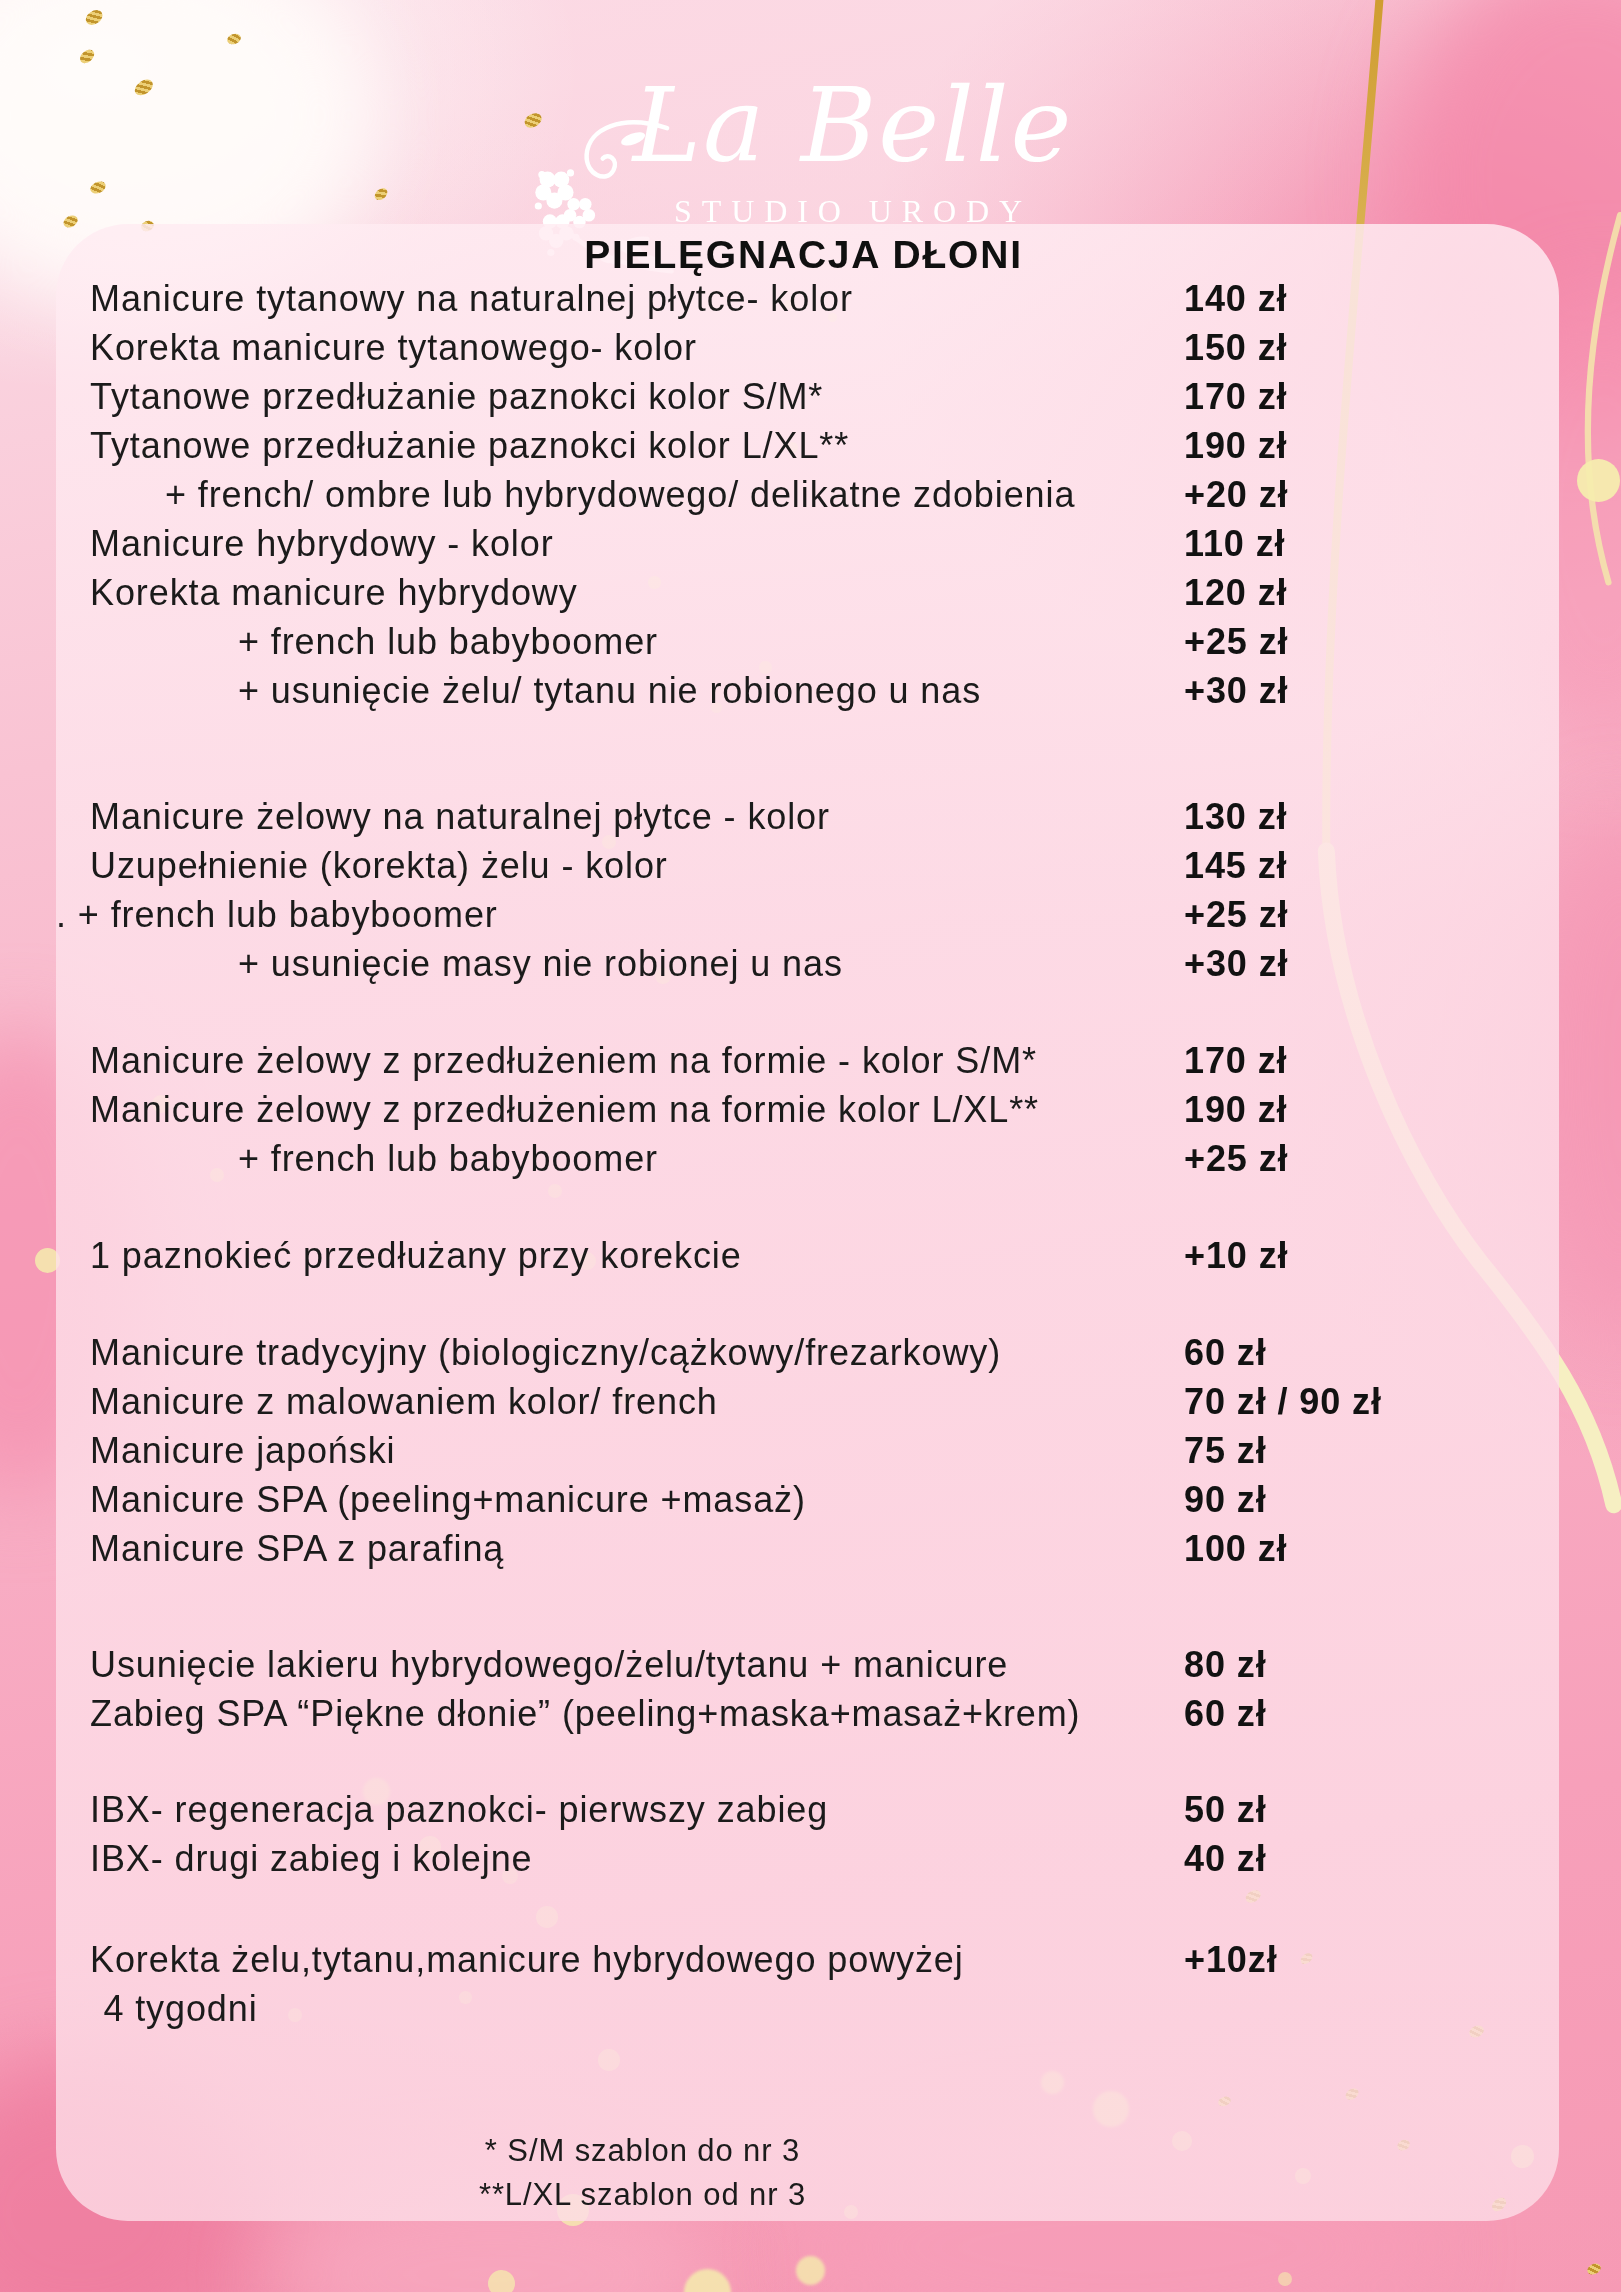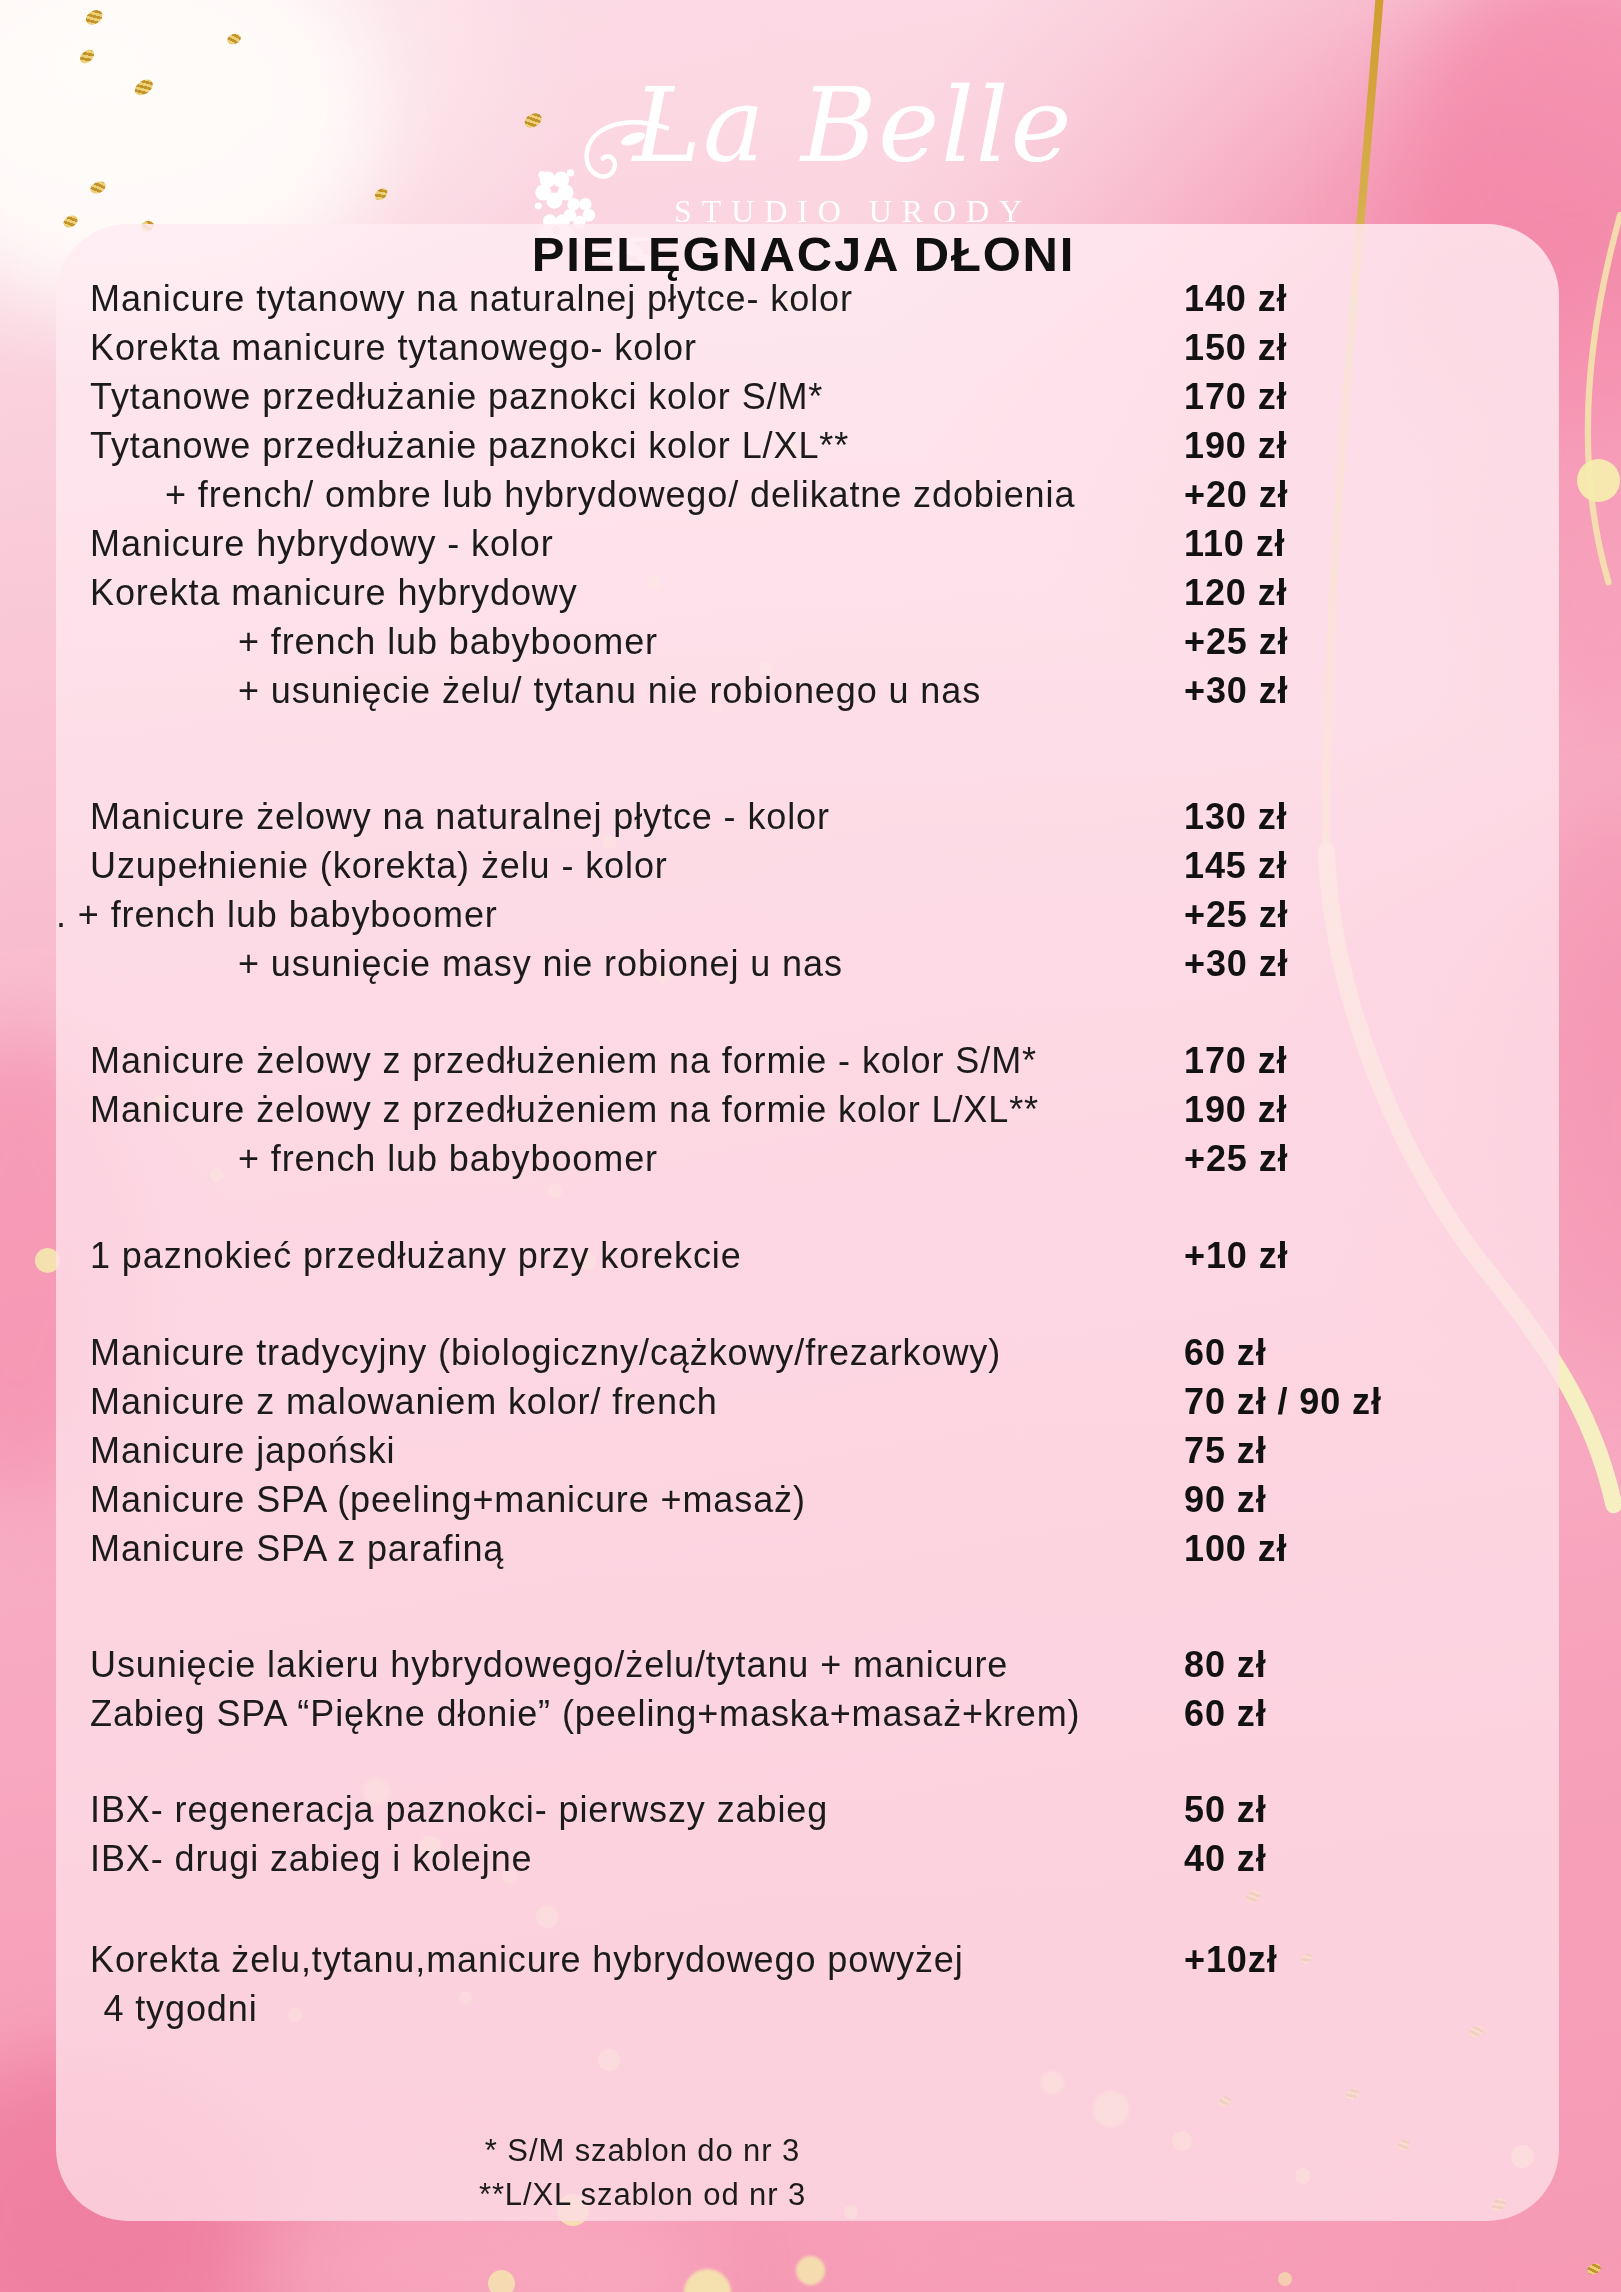--- a/index.html
+++ b/index.html
@@ -31,21 +31,21 @@
   .logo-sub{font-family:Liberation Serif, serif;font-size:32px;letter-spacing:9.9px;
     margin-top:5.4px;line-height:36px;}
   .floral{position:absolute;left:524px;top:49px;}
 
   
   .panel{position:absolute;left:56px;top:224px;width:1503px;height:1997px;
     border-radius:72px;
     background:linear-gradient(180deg, rgba(255,236,242,0.84) 0%, rgba(254,226,235,0.8) 35%, rgba(253,221,231,0.8) 100%);
   }
   .panel-title{position:absolute;top:9px;left:0;right:8px;margin:0;text-align:center;
-    font-size:49px;line-height:43px;font-weight:800;letter-spacing:1.8px;color:#101010;}
+    font-size:39px;line-height:43px;font-weight:800;letter-spacing:1.8px;color:#101010;}
   .list{position:absolute;top:50px;left:0;right:0;color:#1b1b1b;}
   .group{margin-top:0;}
   .group:nth-of-type(2){}
   .group:nth-of-type(3){margin-top:77px;}
   .group:nth-of-type(4){margin-top:48px;}
   .group:nth-of-type(5){margin-top:48px;}
   .group:nth-of-type(6){margin-top:48px;}
   .group:nth-of-type(7){margin-top:67px;}
   .group:nth-of-type(8){margin-top:47px;}
   .group:nth-of-type(9){margin-top:52px;}

